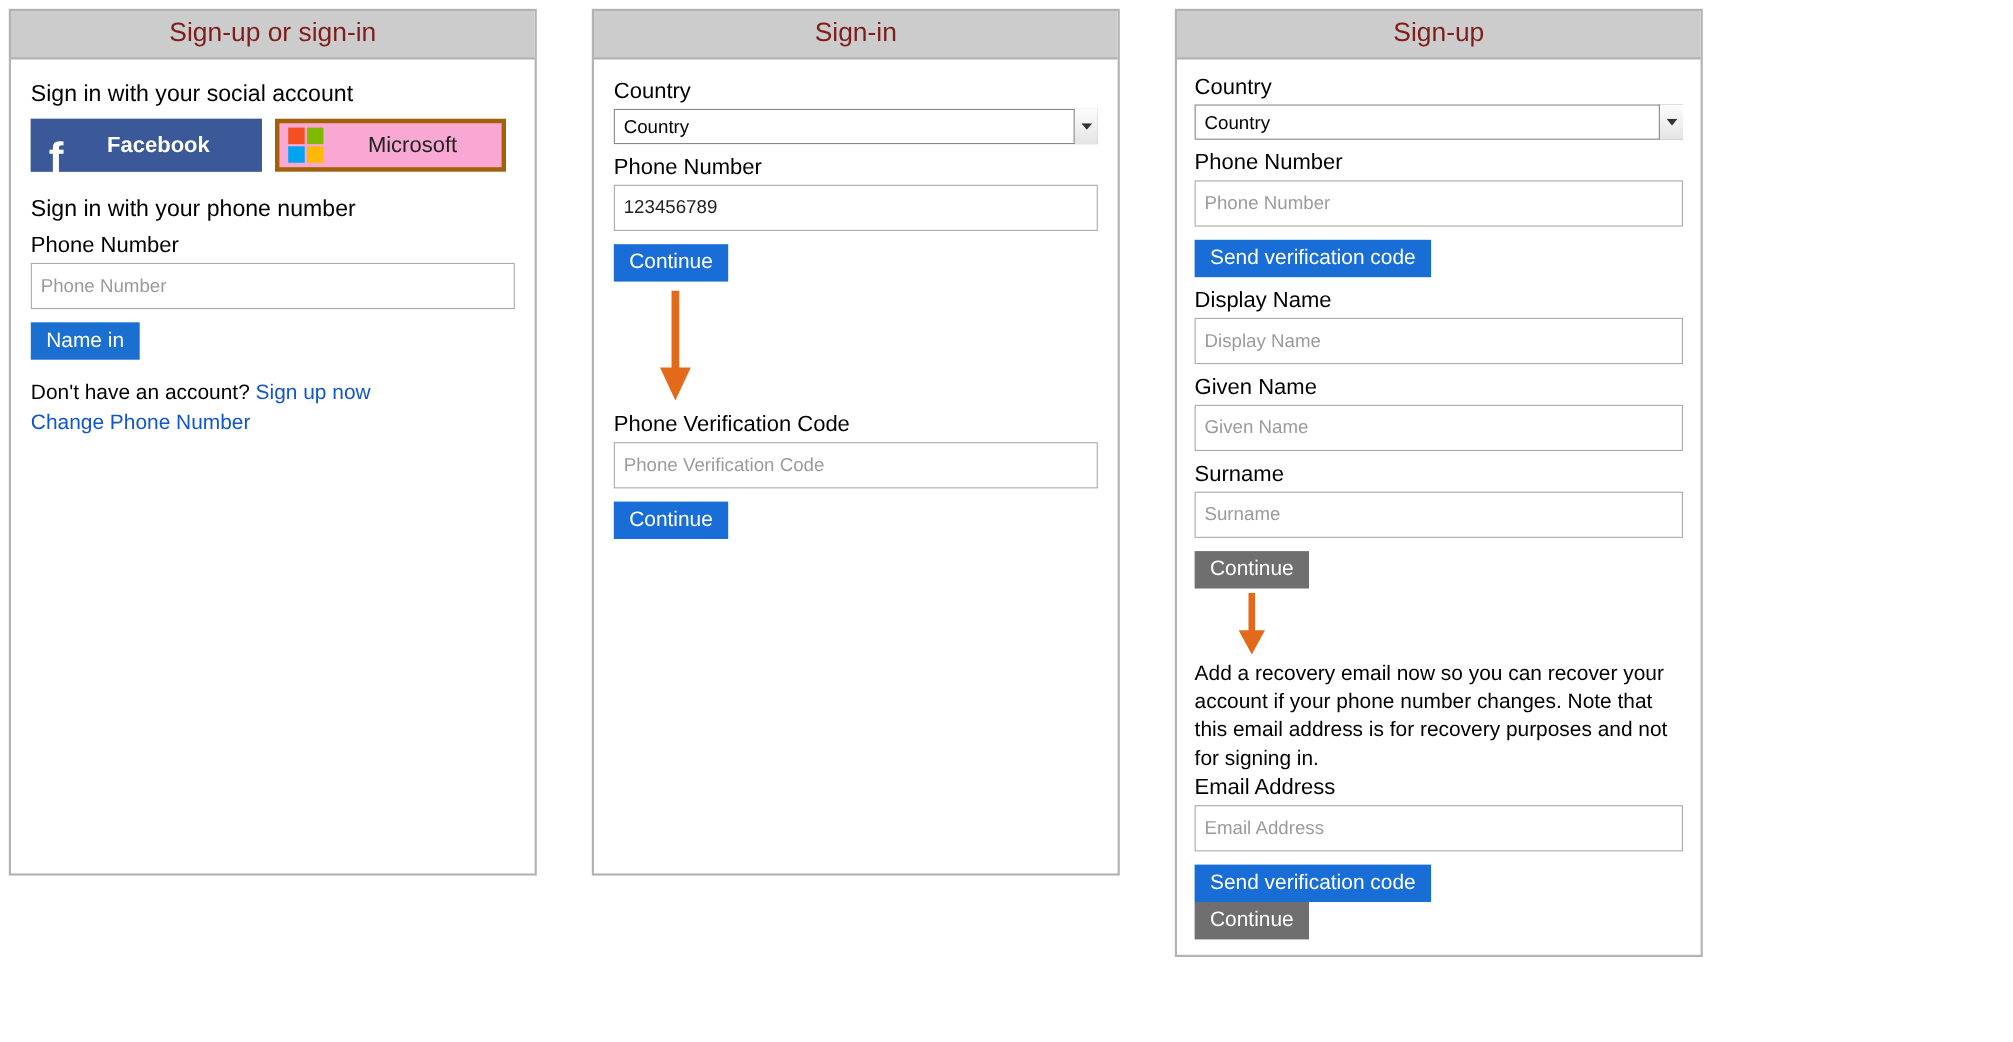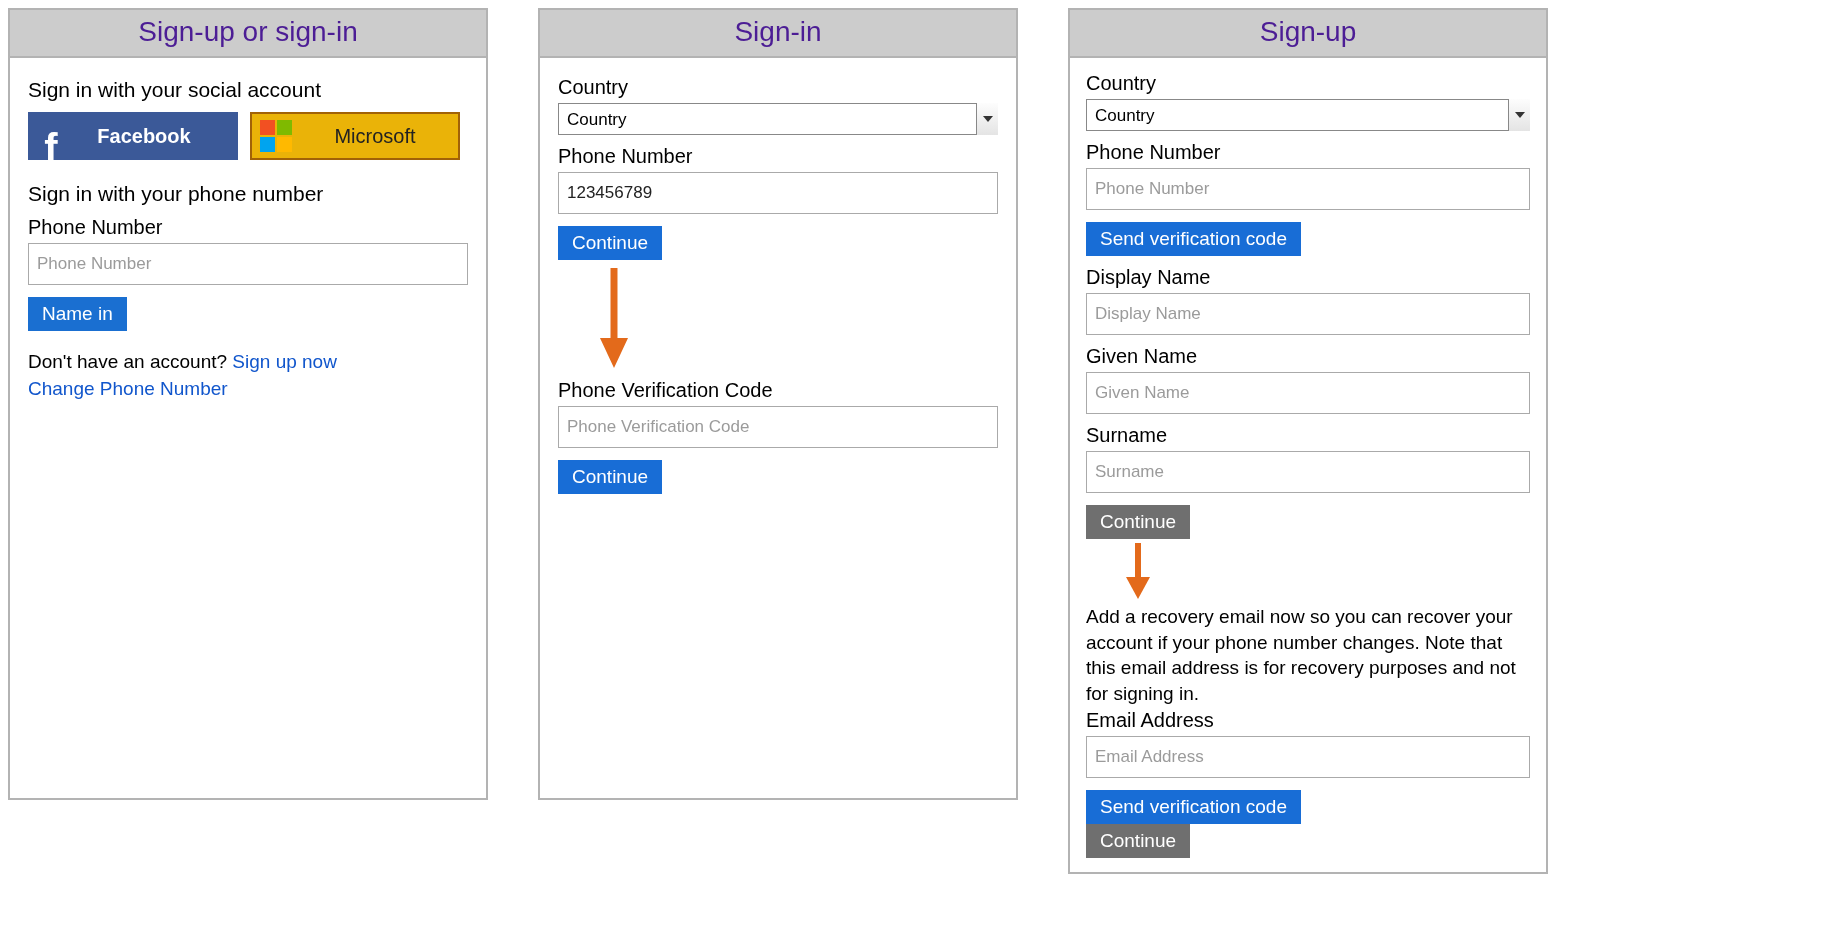--- a/index.html
+++ b/index.html
@@ -19,46 +19,46 @@
     border: 2px solid #b3b3b3;
     background: #fff;
     display: flex;
     flex-direction: column;
   }
   .panel-3 { width: 480px; }
   .panel-header {
     background: #cccccc;
     border-bottom: 2px solid #b3b3b3;
     text-align: center;
-    font-size: 28px;
+    font-size: 24px;
     padding: 6px 0 8px 0;
-    color: #4c1d95;
+    color: #7f1d1d;
   }
   .panel-body {
     padding: 14px 18px 18px 18px;
     flex: 1;
     position: relative;
     border-radius: 14px;
   }
   .section-title {
     font-size: 21px;
     margin: 6px 0 10px 0;
   }
   .social-row {
     display: flex;
     gap: 12px;
     margin-bottom: 22px;
   }
   .social-btn {
     display: flex;
     align-items: center;
-    border: 2px solid #a16207;
+    border: 4px solid #a16207;
     height: 48px;
     width: 210px;
-    background: #eab308;
+    background: #f9a8d4;
     cursor: pointer;
     padding: 0;
   }
   .fb-btn {
     background: #3b5998;
     color: #fff;
     border: 1px solid #3b5998;
   }
   .fb-icon {
     width: 44px;

